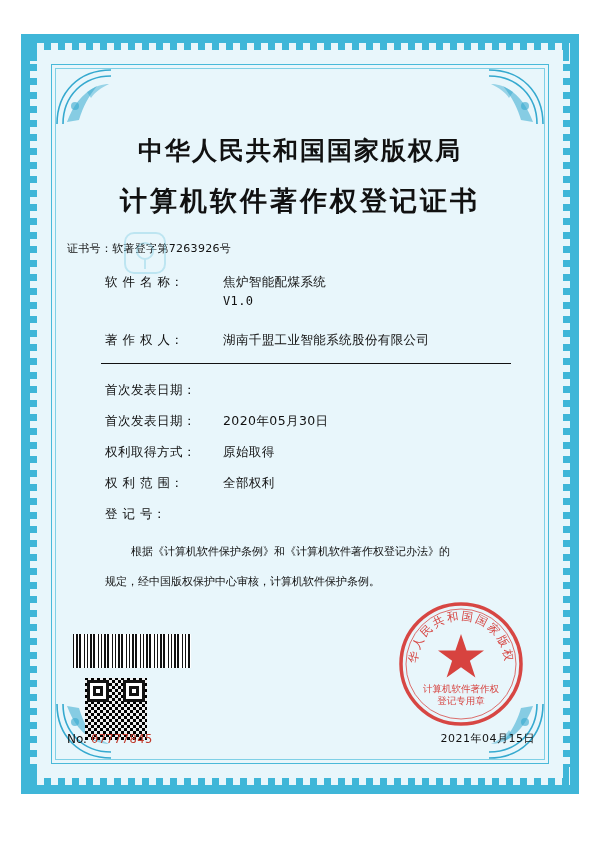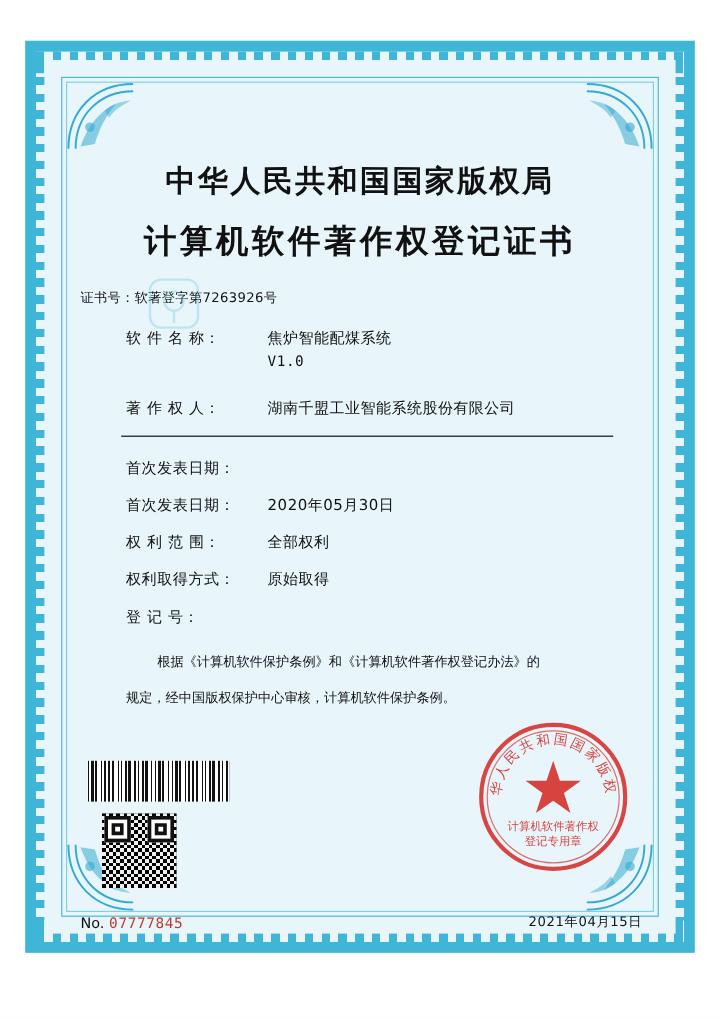--- a/index.html
+++ b/index.html
@@ -203,21 +203,21 @@
     bottom: 66px;
     width: 128px;
     height: 128px;
   }
   .seal svg { width: 100%; height: 100%; }
 
   .footer {
     position: absolute;
     left: 46px;
     right: 44px;
-    bottom: 18px;
+    bottom: 48px;
     display: flex;
     justify-content: space-between;
     align-items: center;
     font-size: 12px;
     color: #111;
   }
   .footer .serial {
     color: #c0392b;
     font-family: "DejaVu Sans Mono", "Liberation Mono", monospace;
     letter-spacing: .5px;
@@ -318,26 +318,26 @@
 
     <div class="fields">
       <div class="field-row">
         <div class="field-label">首次发表日期：</div>
       </div>
       <div class="field-row">
         <div class="field-label">首次发表日期：</div>
         <div class="field-value">2020年05月30日</div>
       </div>
       <div class="field-row">
+        <div class="field-label">权利取得方式：</div>
+        <div class="field-value">原始取得</div>
+      </div>
+      <div class="field-row">
         <div class="field-label">权 利 范 围：</div>
         <div class="field-value">全部权利</div>
-      </div>
-      <div class="field-row">
-        <div class="field-label">权利取得方式：</div>
-        <div class="field-value">原始取得</div>
       </div>
       <div class="field-row">
         <div class="field-label">登 记 号：</div>
       </div>
     </div>
 
     <div class="paragraph">
       <span class="indent"></span><span>根据《计算机软件保护条例》和《计算机软件著作权登记办法》的</span><br>
       <span>规定，经中国版权保护中心审核，计算机软件保护条例。</span>
     </div>

